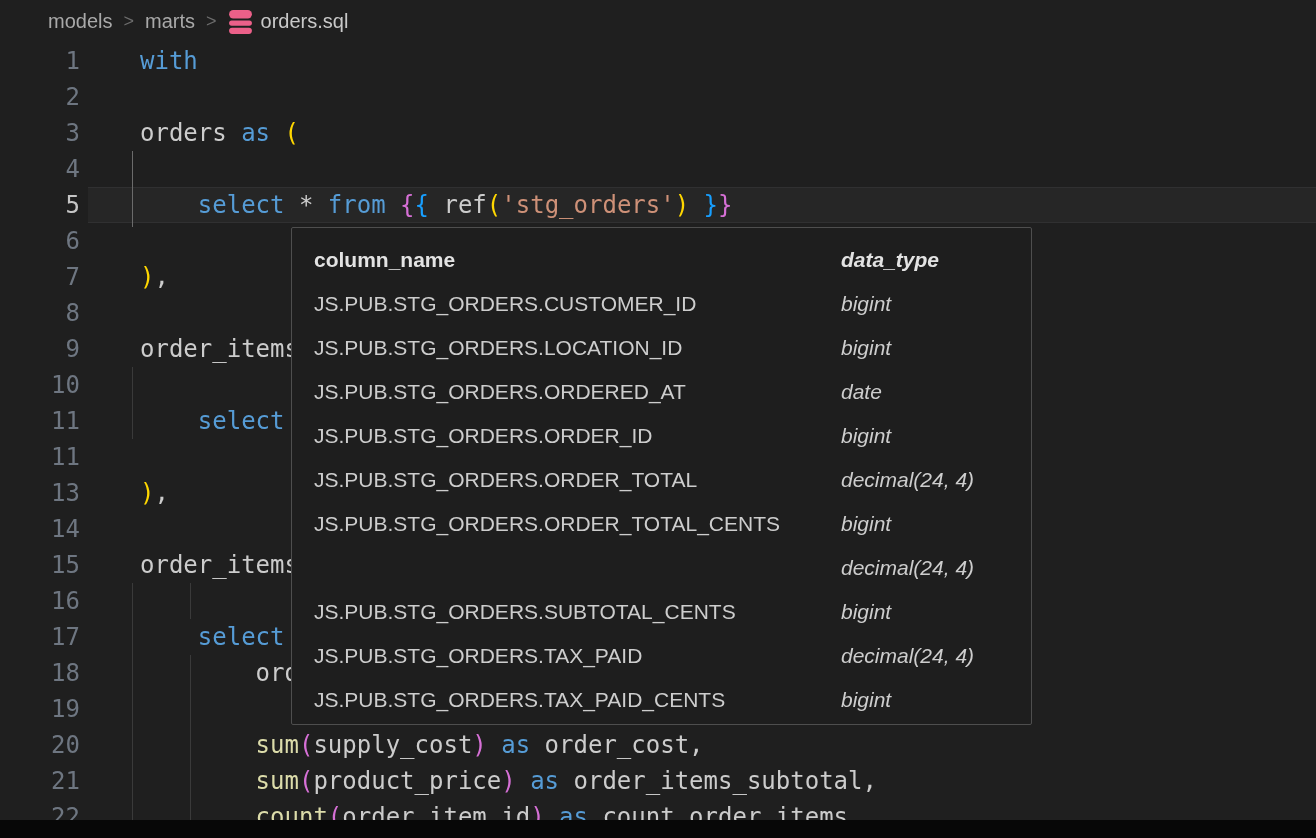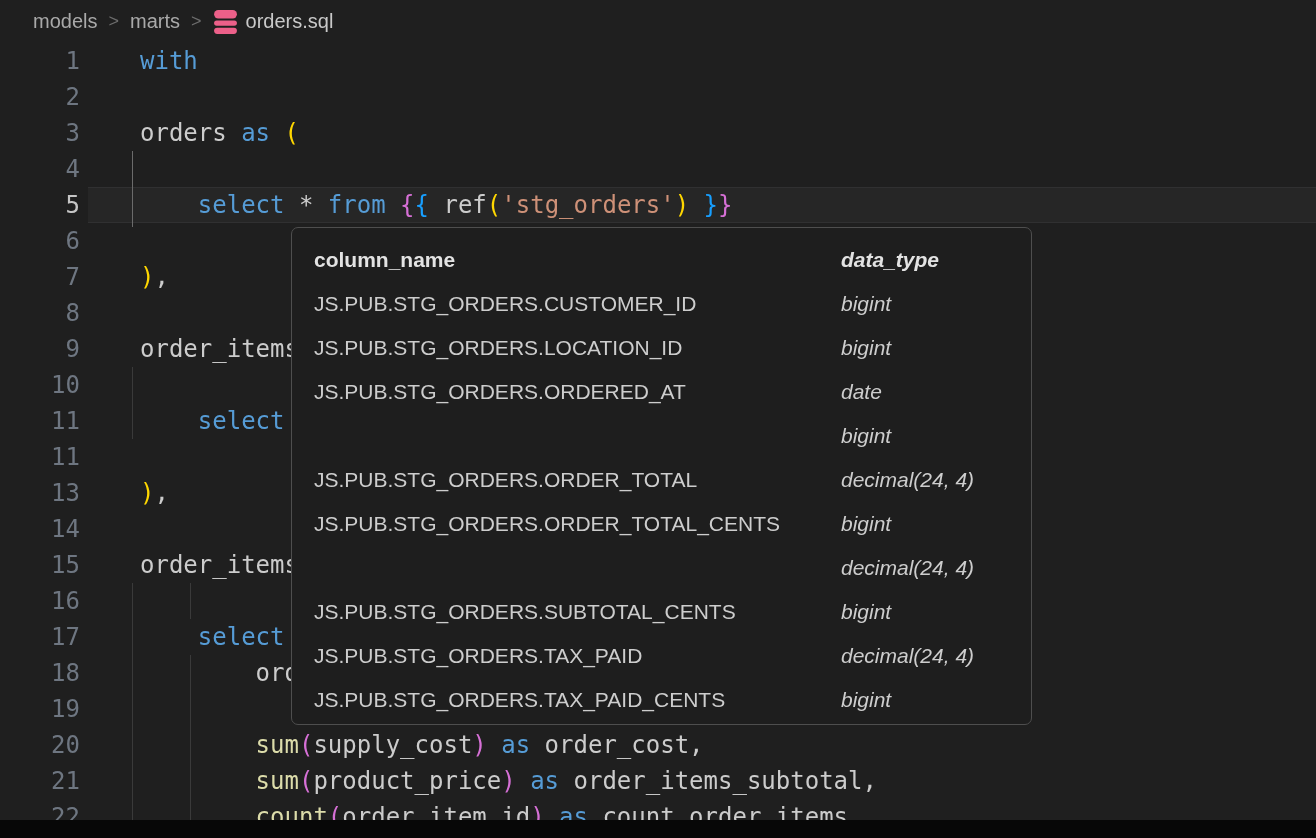--- a/index.html
+++ b/index.html
@@ -6,21 +6,21 @@
   html,body { width:1316px; height:838px; overflow:hidden; }
   body {
     background:#1f1f1f;
     font-family:"Liberation Sans", sans-serif;
     position:relative;
   }
 
   
   .breadcrumb {
     position:absolute; left:0; top:0; width:1316px; height:43px;
-    display:flex; align-items:center; padding-left:33px;
+    display:flex; align-items:center; padding-left:48px;
     font-size:20px; color:#a9a9a9;
   }
   .breadcrumb .crumb { cursor:pointer; }
   .breadcrumb .sep { color:#6d6d6d; margin:0 11px; font-size:18px; }
   .breadcrumb .file { color:#c9c9c9; margin-left:8px; }
   .db-icon { width:25px; height:27px; display:inline-block; vertical-align:middle; }
 
   
   .code-area {
     position:absolute; left:0; top:43px; width:1316px;
@@ -48,21 +48,21 @@
   .guide.active { background:#6b6b6b; }
   .g1 { left:132px; top:151px; height:76px; }
   .g2 { left:132px; top:367px; height:72px; }
   .g3 { left:132px; top:583px; height:237px; }
   .g4 { left:190px; top:583px; height:36px; }
   .g5 { left:190px; top:655px; height:165px; }
 
   
   .popup {
     position:absolute; left:291px; top:227px; width:741px; height:498px;
-    background:#1e1e1e; border:1px solid #4e4e4e; border-radius:7px;
+    background:#1e1e1e; border:1px solid #4e4e4e; border-radius:2px;
     z-index:10; padding-top:10px; overflow:hidden;
     font-size:21px; color:#cdcdcd;
   }
   .popup .p-row { position:relative; height:44px; line-height:44px; }
   .popup .c1 { position:absolute; left:22px; white-space:nowrap; }
   .popup .c2 { position:absolute; left:549px; white-space:nowrap;font-style:italic; }
   .popup .p-head { font-weight:bold; color:#e3e3e3; }
 
   
   .bottom-strip {
@@ -197,20 +197,21 @@
     </div>
     <div class="p-row">
       <span class="c1">JS.PUB.STG_ORDERS.LOCATION_ID</span>
       <span class="c2">bigint</span>
     </div>
     <div class="p-row">
       <span class="c1">JS.PUB.STG_ORDERS.ORDERED_AT</span>
       <span class="c2">date</span>
     </div>
     <div class="p-row">
+      <span class="c1">JS.PUB.STG_ORDERS.ORDER_ID</span>
       <span class="c2">bigint</span>
     </div>
     <div class="p-row">
       <span class="c1">JS.PUB.STG_ORDERS.ORDER_TOTAL</span>
       <span class="c2">decimal(24, 4)</span>
     </div>
     <div class="p-row">
       <span class="c1">JS.PUB.STG_ORDERS.ORDER_TOTAL_CENTS</span>
       <span class="c2">bigint</span>
     </div>

